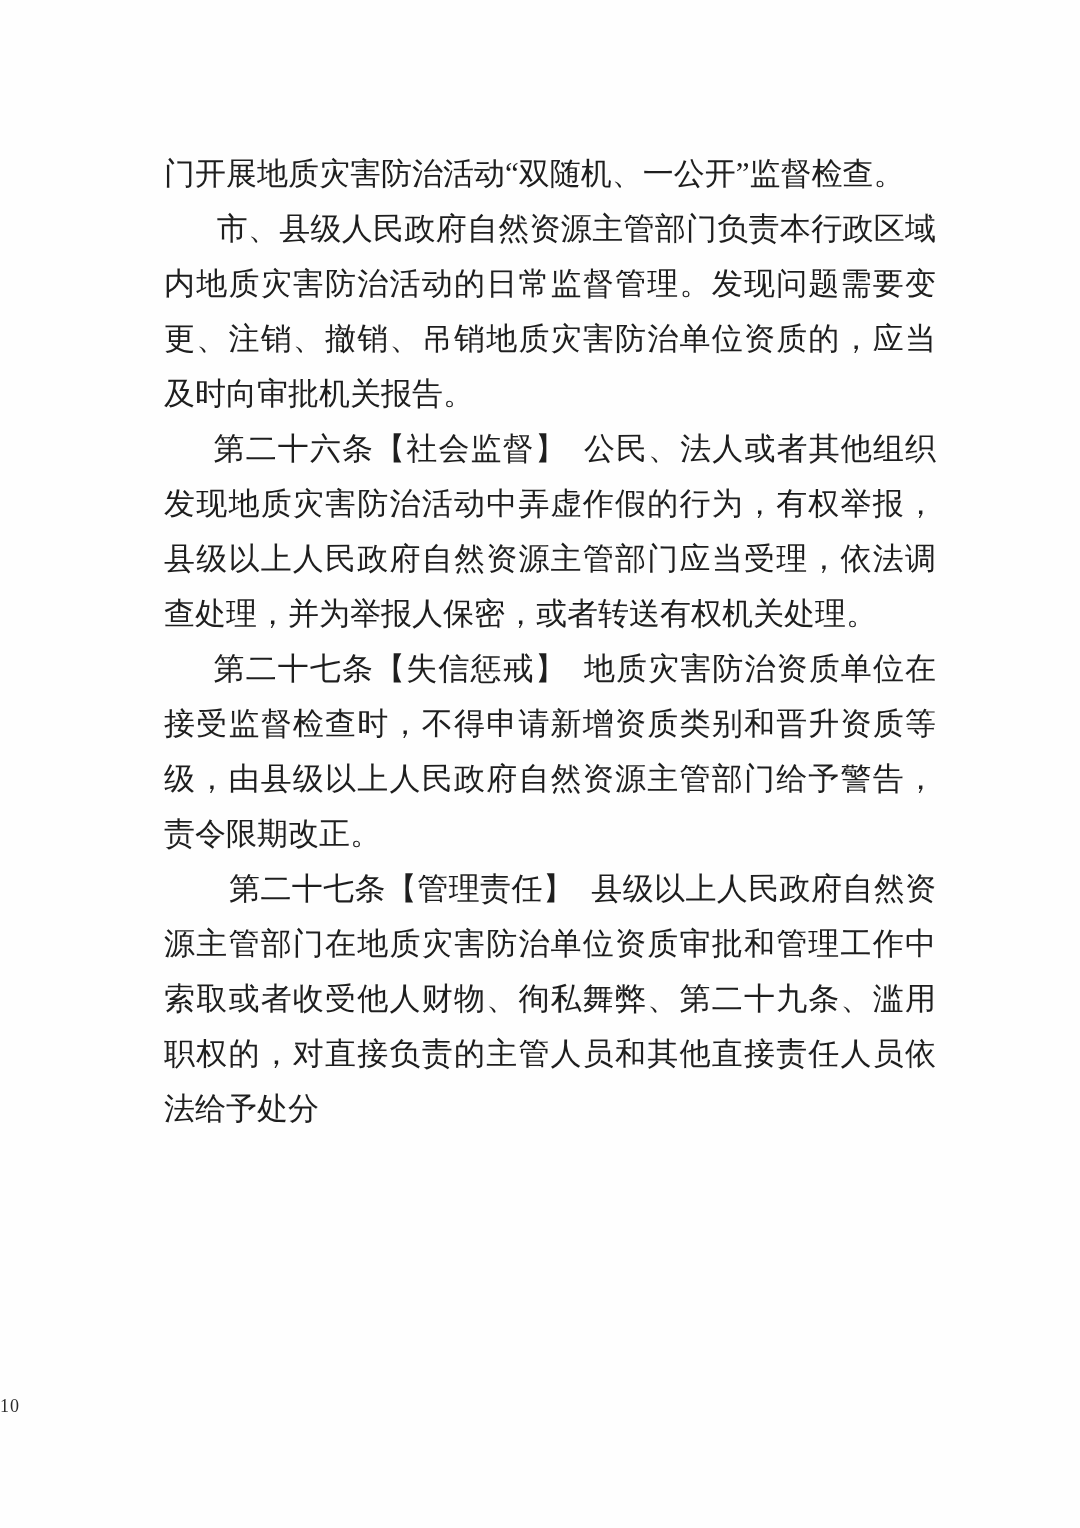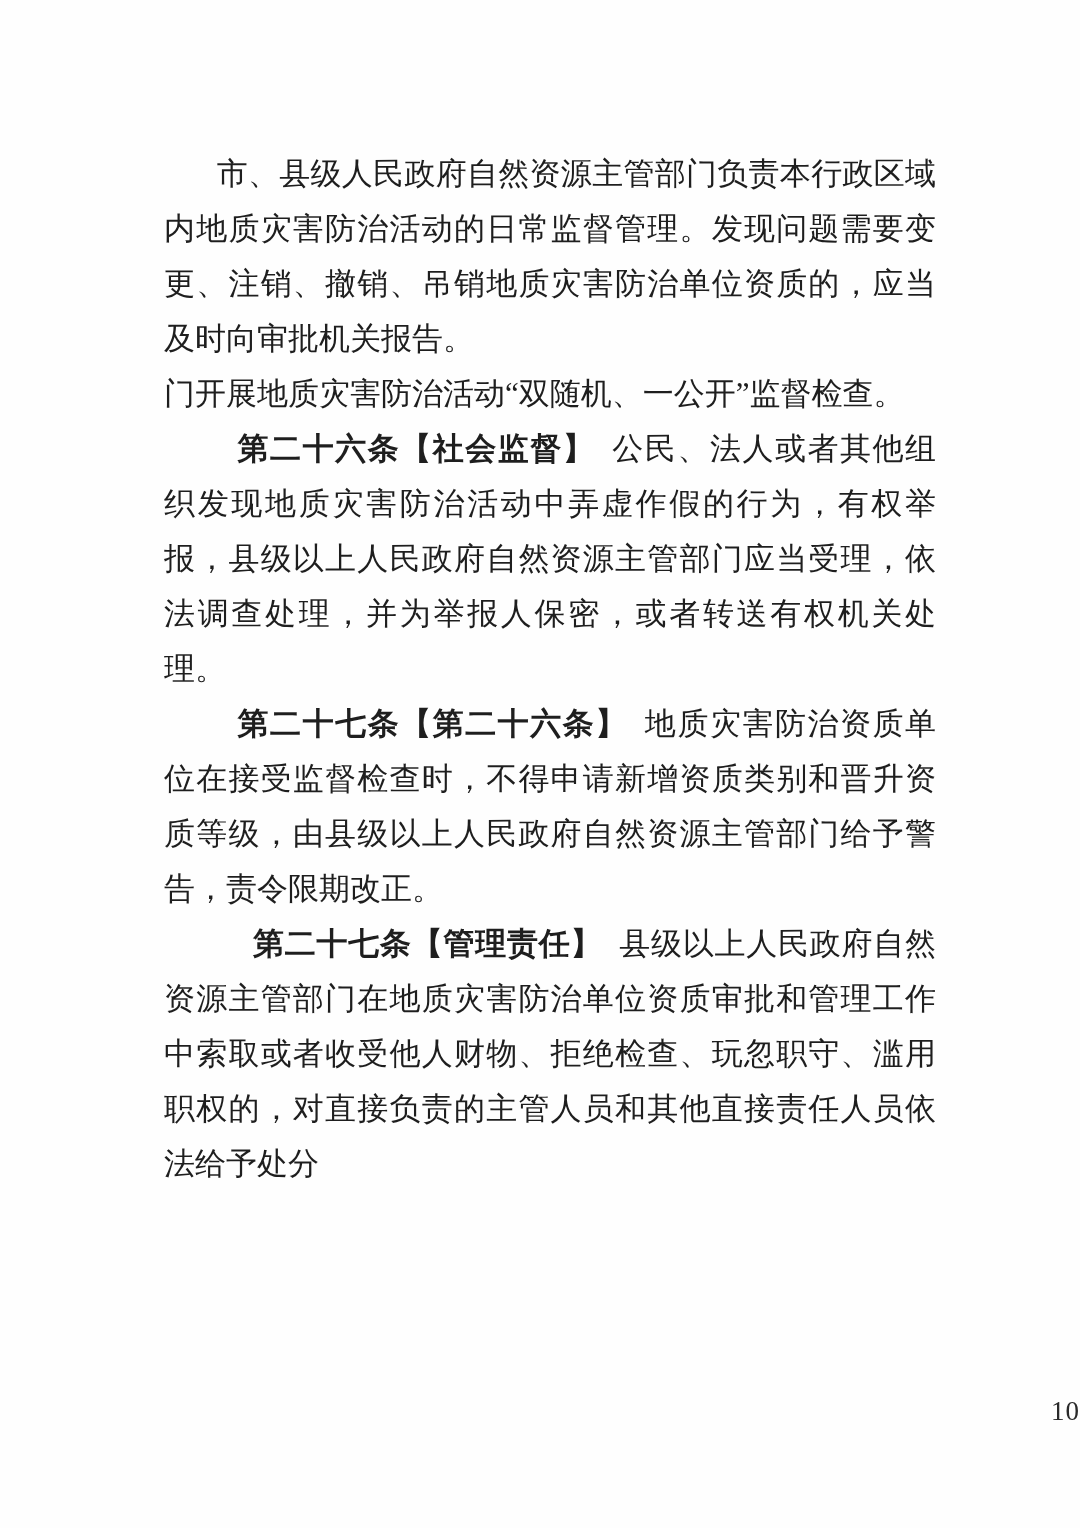--- a/index.html
+++ b/index.html
@@ -34,55 +34,54 @@
   .para.continuation {
     text-indent: 0;
   }
   .para.article {
     text-indent: 1.6em;
   }
   .para.article.indent-deep {
     text-indent: 2.1em;
   }
   .article-heading {
-    font-weight: bold;
+    font-weight: normal;
     padding-right: 0.55em;
-    margin-left: 24px;
   }
   .page-number {
     position: absolute;
     left: 0;
     right: 0;
     top: 1396px;
-    text-align: right;
-    font-size: 27px;
+    text-align: left;
+    font-size: 18px;
     color: #2a2a2a;
     letter-spacing: 1px;
   }
 </style>
 </head>
 <body>
 
 <div class="page">
   <div class="content">
 
+    <p class="para continuation">门开展地质灾害防治活动“双随机、一公开”监督检查。</p>
+
     <p class="para">市、县级人民政府自然资源主管部门负责本行政区域内地质灾害防治活动的日常监督管理。发现问题需要变更、注销、撤销、吊销地质灾害防治单位资质的，应当及时向审批机关报告。</p>
-
-    <p class="para continuation">门开展地质灾害防治活动“双随机、一公开”监督检查。</p>
 
 
     <p class="para article">
       <span class="article-heading">第二十六条【社会监督】</span><span>公民、法人或者其他组织发现地质灾害防治活动中弄虚作假的行为，有权举报，县级以上人民政府自然资源主管部门应当受理，依法调查处理，并为举报人保密，或者转送有权机关处理。</span>
     </p>
 
     <p class="para article">
-      <span class="article-heading">第二十七条【第二十六条】</span><span>地质灾害防治资质单位在接受监督检查时，不得申请新增资质类别和晋升资质等级，由县级以上人民政府自然资源主管部门给予警告，责令限期改正。</span>
+      <span class="article-heading">第二十七条【失信惩戒】</span><span>地质灾害防治资质单位在接受监督检查时，不得申请新增资质类别和晋升资质等级，由县级以上人民政府自然资源主管部门给予警告，责令限期改正。</span>
     </p>
 
 
     <p class="para article indent-deep">
-      <span class="article-heading">第二十七条【管理责任】</span><span>县级以上人民政府自然资源主管部门在地质灾害防治单位资质审批和管理工作中索取或者收受他人财物、拒绝检查、玩忽职守、滥用职权的，对直接负责的主管人员和其他直接责任人员依法给予处分</span>
+      <span class="article-heading">第二十七条【管理责任】</span><span>县级以上人民政府自然资源主管部门在地质灾害防治单位资质审批和管理工作中索取或者收受他人财物、徇私舞弊、第二十九条、滥用职权的，对直接负责的主管人员和其他直接责任人员依法给予处分</span>
     </p>
 
   </div>
 
   <div class="page-number">10</div>
 </div>
 
 </body></html>

